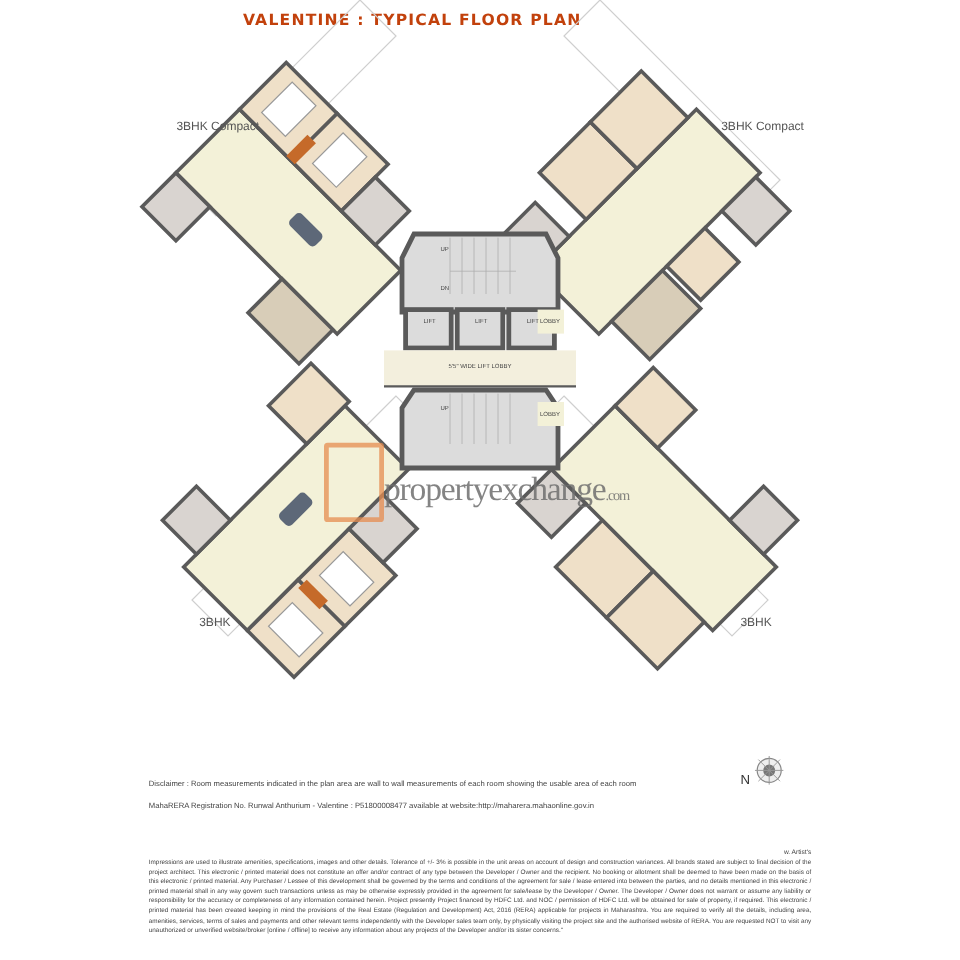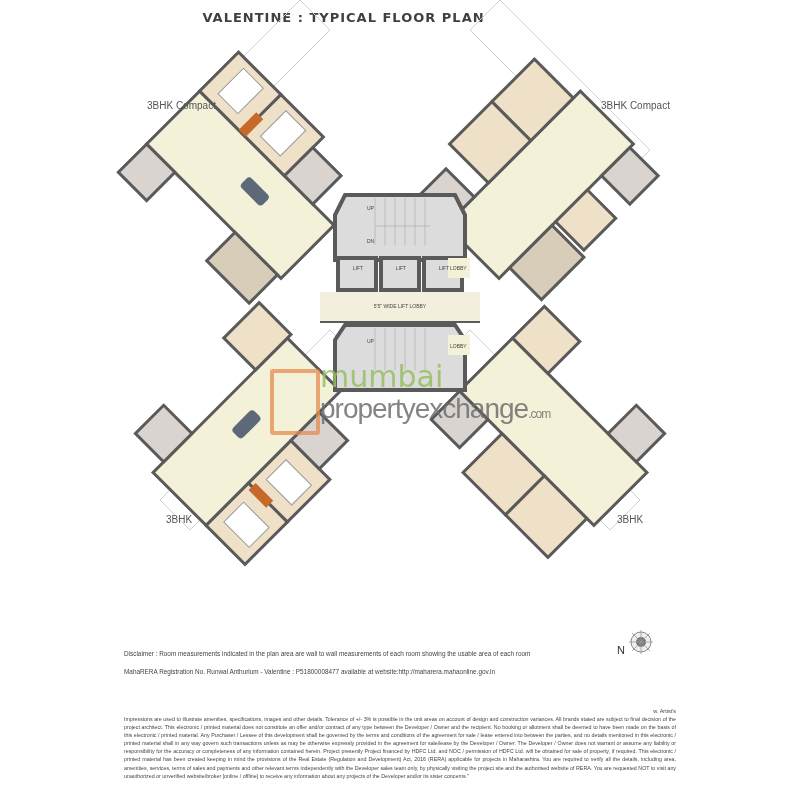--- a/index.html
+++ b/index.html
@@ -1,29 +1,29 @@
 <!DOCTYPE html>
 <html><head>
 <meta charset="utf-8">
 <style>
   html, body { margin:0; padding:0; background:#ffffff; }
   body { width:800px; height:800px; position:relative; overflow:hidden; font-family:"Liberation Sans", sans-serif; }
-  .title { position:absolute; top:10px; left:0; width:687px; text-align:center; color:#404040; font-size:13px; letter-spacing:1px; font-weight:bold; font-family:"DejaVu Sans", sans-serif; }
+  .title { position:absolute; top:10px; left:0; width:687px; text-align:center; color:#c2410c; font-size:13px; letter-spacing:1px; font-weight:bold; font-family:"DejaVu Sans", sans-serif; }
   .unit-label { position:absolute; font-size:10px; color:#555; }
   .plan { position:absolute; left:0; top:0; width:800px; height:640px; }
   .disc1 { position:absolute; left:124px; top:650px; font-size:6.4px; color:#444; }
   .disc2 { position:absolute; left:124px; top:668px; font-size:6.4px; color:#444; }
   .legal-head { position:absolute; right:124px; top:708px; font-size:5.5px; color:#444; }
   .legal { position:absolute; left:124px; top:715px; width:552px; font-size:5.3px; line-height:8.1px; color:#444; text-align:justify; }
   .north { position:absolute; left:617px; top:630px; width:40px; height:30px; }
   .north-n { position:absolute; left:0; top:14px; font-size:11px; color:#333; }
   .wm { position:absolute; left:268px; top:365px; width:268px; height:72px; }
   .wm-box { position:absolute; left:2px; top:4px; width:42px; height:58px; border:4px solid rgba(230,140,80,0.75); border-radius:3px; }
   .wm-t1 { position:absolute; left:52px; top:-6px; font-size:30px; color:rgba(150,190,100,0.85); font-family:"DejaVu Sans", sans-serif; }
-  .wm-t2 { position:absolute; left:52px; top:28px; font-size:28px; color:rgba(110,110,110,0.85); font-family:Liberation Sans, sans-serif; letter-spacing:-1px; }
+  .wm-t2 { position:absolute; left:52px; top:28px; font-size:28px; color:rgba(110,110,110,0.85); font-family:Liberation Serif, serif; letter-spacing:-1px; }
   .wm-com { font-size:12px; }
 </style>
 </head>
 <body>
 
 <div class="title">VALENTINE : TYPICAL FLOOR PLAN</div>
 
 <svg class="plan" viewBox="0 0 800 640" xmlns="http://www.w3.org/2000/svg">
 
   <g fill="none" stroke="#cfcfcf" stroke-width="1">
@@ -118,21 +118,20 @@
 <div style="position:absolute;left:367px;top:238px;font-size:5px;color:#444;">DN</div>
 <div style="position:absolute;left:367px;top:338px;font-size:5px;color:#444;">UP</div>
 
 <div class="unit-label" style="left:147px;top:100px;">3BHK Compact</div>
 <div class="unit-label" style="left:601px;top:100px;">3BHK Compact</div>
 <div class="unit-label" style="left:166px;top:514px;">3BHK</div>
 <div class="unit-label" style="left:617px;top:514px;">3BHK</div>
 
 <div class="wm">
   <div class="wm-box"></div>
-  <div class="wm-t1">mumbai</div>
   <div class="wm-t2"><span>propertyexchange</span><span class="wm-com">.com</span></div>
 </div>
 
 <div class="north">
   <span class="north-n">N</span>
   <svg style="position:absolute;left:12px;top:0;" width="24" height="24" viewBox="0 0 24 24">
     <circle cx="12" cy="12" r="10" fill="#eee" stroke="#888" stroke-width="1"></circle>
     <circle cx="12" cy="12" r="5" fill="#777"></circle>
     <g stroke="#999" stroke-width="0.8">
       <line x1="12" y1="0" x2="12" y2="24"></line>

